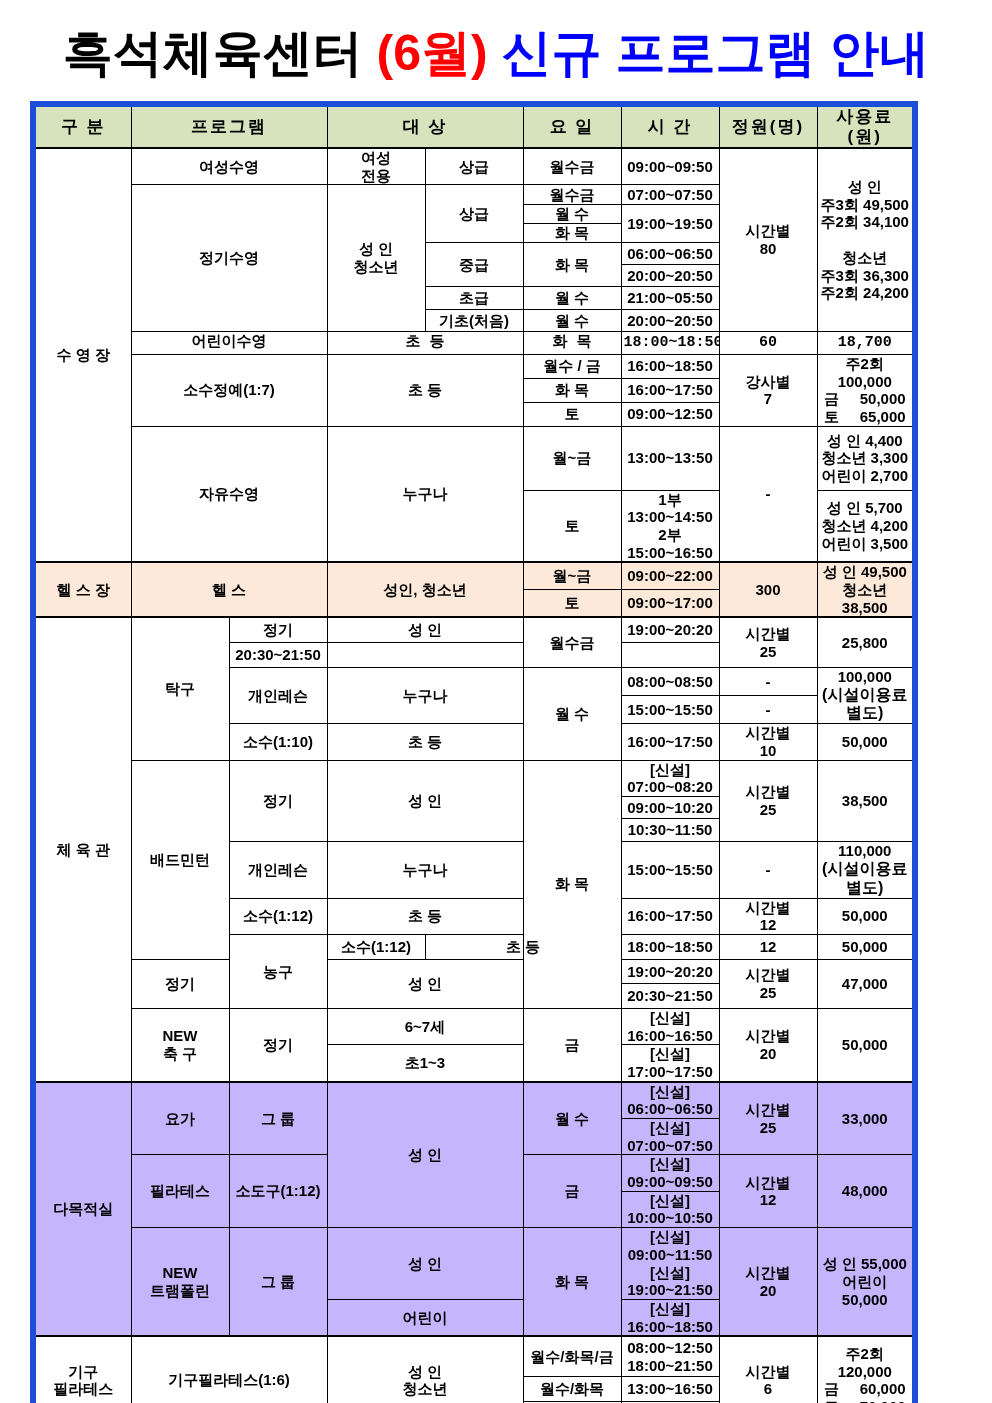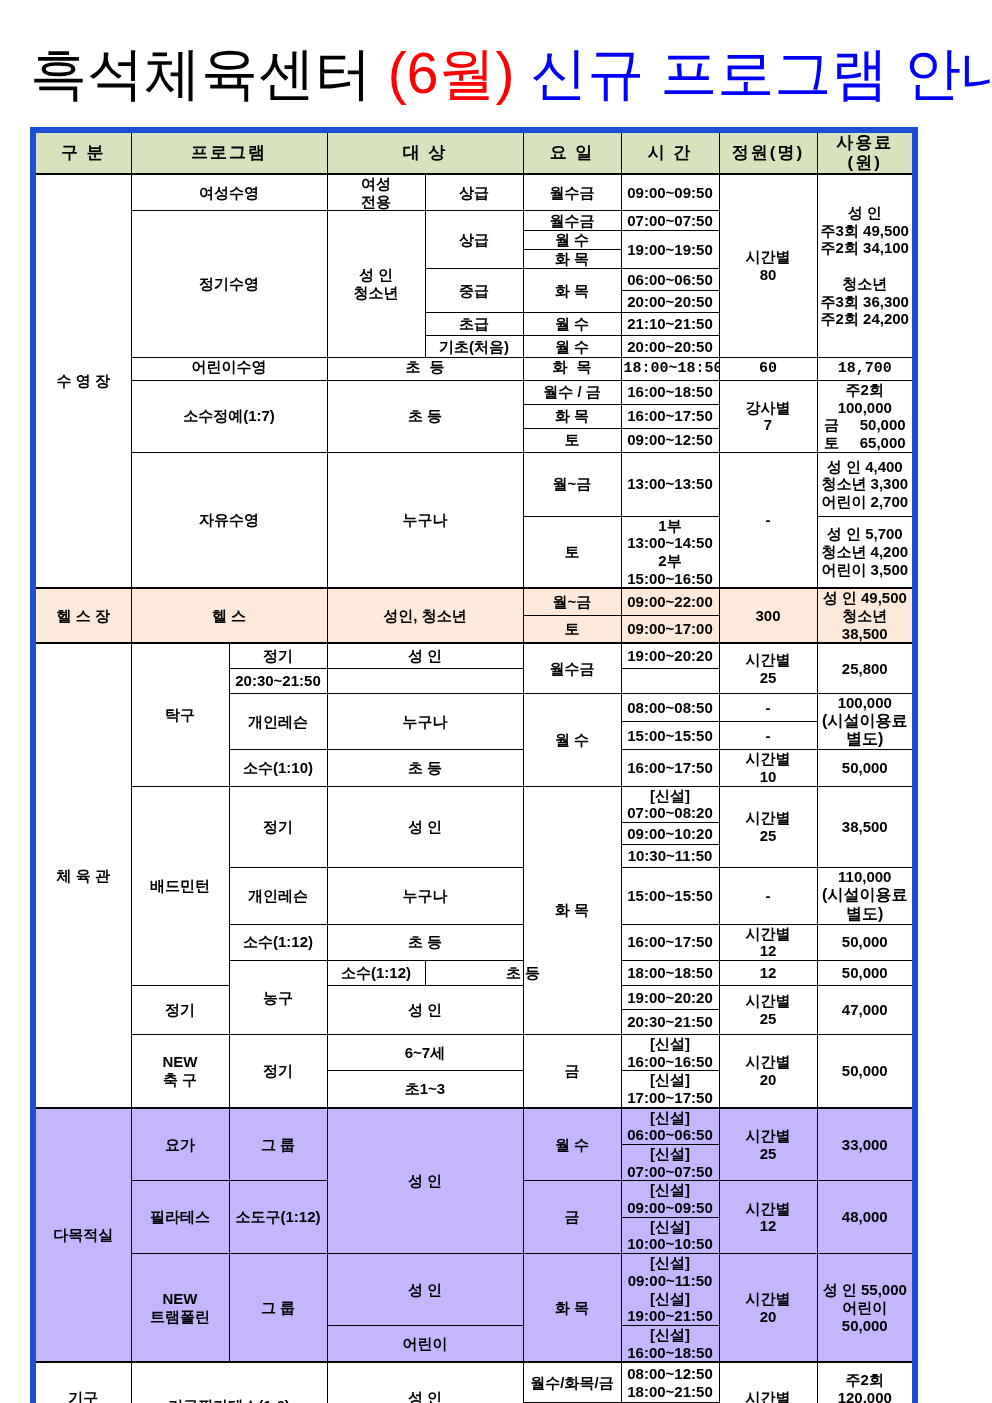--- a/index.html
+++ b/index.html
@@ -1,18 +1,18 @@
 <!DOCTYPE html>
 <html><head>
 <meta charset="utf-8">
 <style>
   html,body{margin:0;padding:0;background:#ffffff;}
   body{width:992px;height:1403px;overflow:hidden;font-family:"Liberation Sans","DejaVu Sans",sans-serif;}
   .page{padding:14px 30px 0 30px;}
-  .title{text-align:center;font-size:57px;font-weight:400;letter-spacing:0px;margin:22px 0 14px 0;white-space:nowrap;}
+  .title{text-align:center;font-size:50px;font-weight:700;letter-spacing:0px;margin:6px 0 14px 0;white-space:nowrap;}
   .title .t-red{color:#ff0000;}
   .title .t-blue{color:#0000ff;}
   table.sched{border-collapse:collapse;table-layout:fixed;width:888px;border:6px solid #1d4ed8;padding-left:46px;}
   table.sched th,table.sched td{
     border:1px solid #000;text-align:center;vertical-align:middle;
     font-weight:bold;font-size:15px;line-height:1.18;padding:0 2px;
     white-space:pre-line;overflow:hidden;color:#000;
   }
   table.sched thead th{background:#d6e3bc;font-size:17px;height:24px;border-bottom:2px solid #000;letter-spacing:2px;}
   tr.bg-health td{background:#fde9d9;}
@@ -85,21 +85,21 @@
           <td rowspan="2"><span>중급</span></td>
           <td rowspan="2"><span>화  목</span></td>
           <td><span>06:00~06:50</span></td>
         </tr>
         <tr style="height: 22px;">
           <td><span>20:00~20:50</span></td>
         </tr>
         <tr style="height: 23px;">
           <td><span>초급</span></td>
           <td><span>월  수</span></td>
-          <td><span>21:10~21:50</span></td>
+          <td><span>21:00~05:50</span></td>
         </tr>
         <tr style="height: 22px;">
           <td><span>기초(처음)</span></td>
           <td><span>월  수</span></td>
           <td><span>20:00~20:50</span></td>
         </tr>
         <tr style="height: 23px; font-family: Liberation Mono, monospace;">
           <td colspan="2"><span>어린이수영</span></td>
           <td colspan="2"><span>초  등</span></td>
           <td><span>화  목</span></td>

